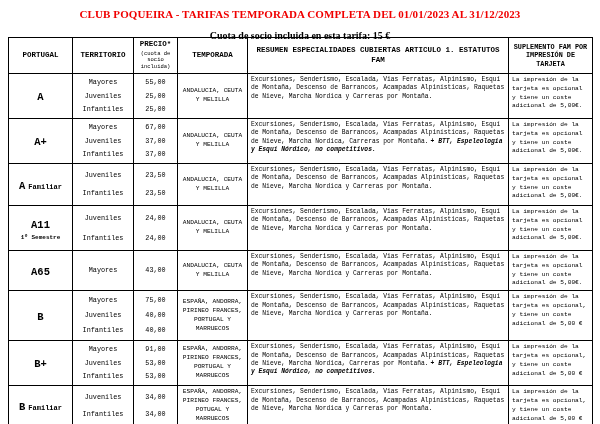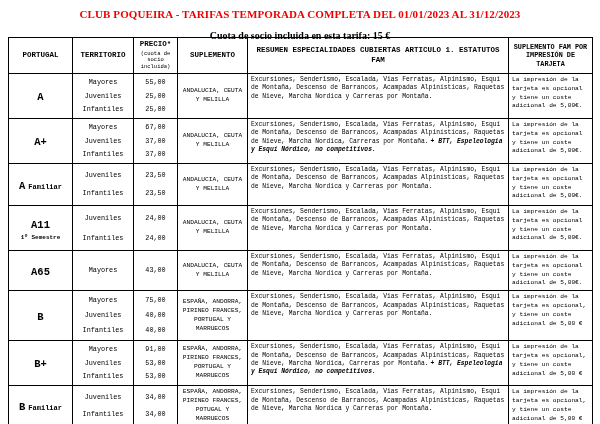--- a/index.html
+++ b/index.html
@@ -81,21 +81,21 @@
       <col class="c6">
   </colgroup>
   <thead>
     <tr class="head-row">
       <th class="th-lic">PORTUGAL</th>
       <th class="th-cat">TERRITORIO</th>
       <th class="th-pre">
         <span class="pre-main">PRECIO*</span>
         <span class="pre-note">(cuota de socio incluida)</span>
       </th>
-      <th class="th-terr">SUPLEMENTO</th>
+      <th class="th-terr">TEMPORADA</th>
       <th class="th-res">RESUMEN ESPECIALIDADES CUBIERTAS ARTICULO 1. ESTATUTOS FAM</th>
       <th class="th-sup">SUPLEMENTO FAM POR IMPRESIÓN DE TARJETA</th>
     </tr>
   </thead>
   <tbody>
       <tr class="body-row" style="height: 45px;">
     <td class="lic-cell">
       <span class="lic-main">A</span>
       
     </td>

